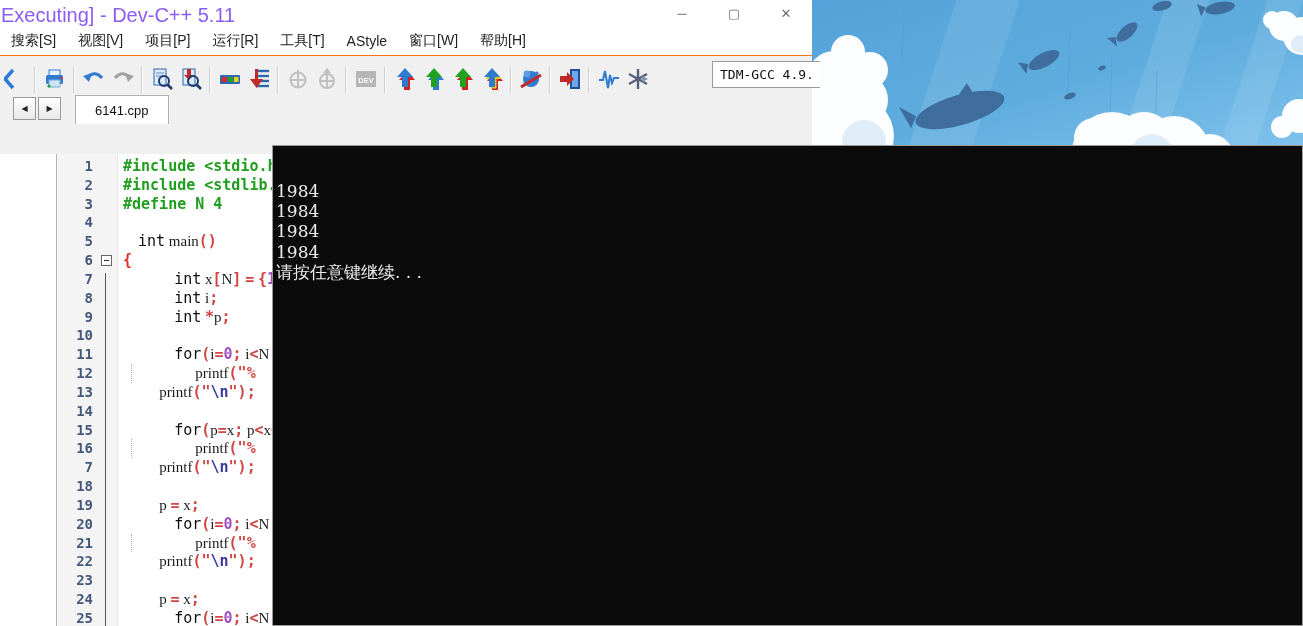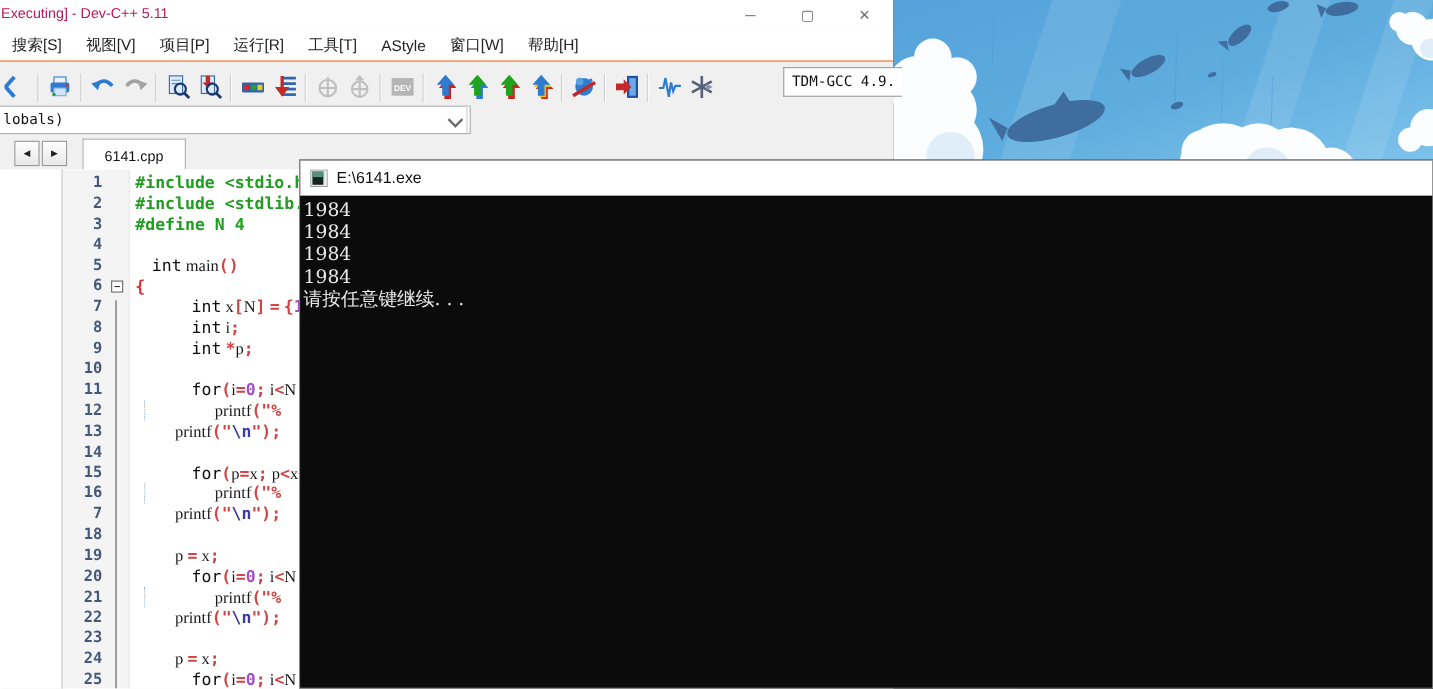--- a/index.html
+++ b/index.html
@@ -6,21 +6,21 @@
             font-family:"Liberation Sans",sans-serif;}
   .stage{position:absolute;inset:0;width:1303px;height:626px;}
 
   
   .wallpaper{position:absolute;left:812px;top:0;width:491px;height:150px;overflow:hidden;z-index:1;}
   .wallpaper svg{display:block;}
 
   
   .ide{position:absolute;left:0;top:0;width:812px;height:626px;background:#f0f0f0;z-index:2;}
   .titlebar{position:relative;height:26px;background:#ffffff;}
-  .titletext{position:absolute;left:1px;top:4px;font-size:13px;color:#be185d;white-space:nowrap;}
+  .titletext{position:absolute;left:1px;top:4px;font-size:20px;color:#8b5cf6;white-space:nowrap;}
   .wincontrols{position:absolute;right:0;top:0;height:26px;display:flex;}
   .winbtn{width:52px;height:26px;display:flex;align-items:center;justify-content:center;
           color:#6e6e6e;font-size:13px;line-height:1;}
   .menubar{height:29px;background:#ffffff;display:flex;align-items:center;}
   .menuitem{padding:0 11px;font-size:14px;color:#222;height:29px;display:flex;align-items:center;}
 
   .toolbar{position:relative;height:37px;background:#f0f0f0;border-top:1px solid #f97316;
            display:flex;align-items:flex-end;padding-left:1px;}
   .tbbtn{width:29px;height:29px;display:flex;align-items:center;justify-content:center;flex:0 0 auto;}
   .tbbtn svg{display:block;}
@@ -324,27 +324,20 @@
             <g stroke="#55617a" stroke-width="2.4">
               <line x1="12" y1="2" x2="12" y2="22"></line>
               <line x1="3" y1="7" x2="21" y2="17"></line>
               <line x1="21" y1="7" x2="3" y2="17"></line>
             </g>
             <polygon points="22,12 16,9 16,15" fill="#8895ab"></polygon>
           </svg>
         </div>
         <div class="compilerbox">TDM-GCC 4.9.</div>
       </div>
-    <div class="toolbar2">
-      <div class="classcombo">
-        <span>lobals)</span>
-        <span class="combochevron"></span>
-      </div>
-      <div class="t2sep"></div>
-    </div>
     <div class="tabbar">
       <div class="navbtns">
         <div class="navbtn">◀</div>
         <div class="navbtn">▶</div>
       </div>
       <div class="tab">6141.cpp</div>
     </div>
     <div class="content">
       <div class="sidepanel"></div>
       <div class="editorarea">
@@ -375,25 +368,16 @@
             <div class="gline">24</div>
             <div class="gline">25</div>
           </div>
         <div class="foldline"></div>
         <div class="code" id="code"><div class="cline"><span class="tok-p">#include &lt;stdio.h</span></div><div class="cline"><span class="tok-p">#include &lt;stdlib.</span></div><div class="cline"><span class="tok-p">#define N 4</span></div><div class="cline"></div><div class="cline"><span class="tok-k">int</span><span class="tok-i"> main</span><span class="tok-s">()</span></div><div class="cline"><span class="tok-b">{</span></div><div class="cline"><span class="tok-w">    </span><span class="tok-k">int</span><span class="tok-i"> x</span><span class="tok-s">[</span><span class="tok-i">N</span><span class="tok-s">]</span><span class="tok-i"> </span><span class="tok-s">=</span><span class="tok-i"> </span><span class="tok-s">{</span><span class="tok-n2">1</span></div><div class="cline"><span class="tok-w">    </span><span class="tok-k">int</span><span class="tok-i"> i</span><span class="tok-s">;</span></div><div class="cline"><span class="tok-w">    </span><span class="tok-k">int</span><span class="tok-i"> </span><span class="tok-s">*</span><span class="tok-i">p</span><span class="tok-s">;</span></div><div class="cline"></div><div class="cline"><span class="tok-w">    </span><span class="tok-k">for</span><span class="tok-s">(</span><span class="tok-i">i</span><span class="tok-s">=</span><span class="tok-n2">0</span><span class="tok-s">;</span><span class="tok-i"> i</span><span class="tok-s">&lt;</span><span class="tok-i">N</span><span class="tok-s">;</span></div><div class="cline"><span class="iguide"></span><span class="tok-w">        </span><span class="tok-i">printf</span><span class="tok-s">("%</span></div><div class="cline"><span class="tok-w">    </span><span class="tok-i">printf</span><span class="tok-s">("</span><span class="tok-e">\n</span><span class="tok-s">");</span></div><div class="cline"></div><div class="cline"><span class="tok-w">    </span><span class="tok-k">for</span><span class="tok-s">(</span><span class="tok-i">p</span><span class="tok-s">=</span><span class="tok-i">x</span><span class="tok-s">;</span><span class="tok-i"> p</span><span class="tok-s">&lt;</span><span class="tok-i">x</span><span class="tok-s">+</span></div><div class="cline"><span class="iguide"></span><span class="tok-w">        </span><span class="tok-i">printf</span><span class="tok-s">("%</span></div><div class="cline"><span class="tok-w">    </span><span class="tok-i">printf</span><span class="tok-s">("</span><span class="tok-e">\n</span><span class="tok-s">");</span></div><div class="cline"></div><div class="cline"><span class="tok-w">    </span><span class="tok-i">p </span><span class="tok-s">=</span><span class="tok-i"> x</span><span class="tok-s">;</span></div><div class="cline"><span class="tok-w">    </span><span class="tok-k">for</span><span class="tok-s">(</span><span class="tok-i">i</span><span class="tok-s">=</span><span class="tok-n2">0</span><span class="tok-s">;</span><span class="tok-i"> i</span><span class="tok-s">&lt;</span><span class="tok-i">N</span><span class="tok-s">;</span></div><div class="cline"><span class="iguide"></span><span class="tok-w">        </span><span class="tok-i">printf</span><span class="tok-s">("%</span></div><div class="cline"><span class="tok-w">    </span><span class="tok-i">printf</span><span class="tok-s">("</span><span class="tok-e">\n</span><span class="tok-s">");</span></div><div class="cline"></div><div class="cline"><span class="tok-w">    </span><span class="tok-i">p </span><span class="tok-s">=</span><span class="tok-i"> x</span><span class="tok-s">;</span></div><div class="cline"><span class="tok-w">    </span><span class="tok-k">for</span><span class="tok-s">(</span><span class="tok-i">i</span><span class="tok-s">=</span><span class="tok-n2">0</span><span class="tok-s">;</span><span class="tok-i"> i</span><span class="tok-s">&lt;</span><span class="tok-i">N</span><span class="tok-s">;</span></div></div>
       </div>
     </div>
   </div>
 
   <div class="console">
-    <div class="ctitle">
-      <svg width="16" height="16" viewBox="0 0 16 16">
-        <rect x="0.5" y="0.5" width="15" height="15" fill="#f4f4f4" stroke="#9a9a9a"></rect>
-        <rect x="2" y="2" width="10" height="12" fill="#14271f"></rect>
-        <rect x="2" y="2" width="10" height="5" fill="#57907c"></rect>
-        <rect x="12.5" y="2" width="1.5" height="12" fill="#e8e8e8"></rect>
-      </svg>
-      <span class="ctitletext">E:\6141.exe</span>
-    </div>
     <div class="cbody" id="console-body"><div>1984</div><div>1984</div><div>1984</div><div>1984</div><div>请按任意键继续. . .</div></div>
   </div>
 
 </div>
 
 </body></html>

